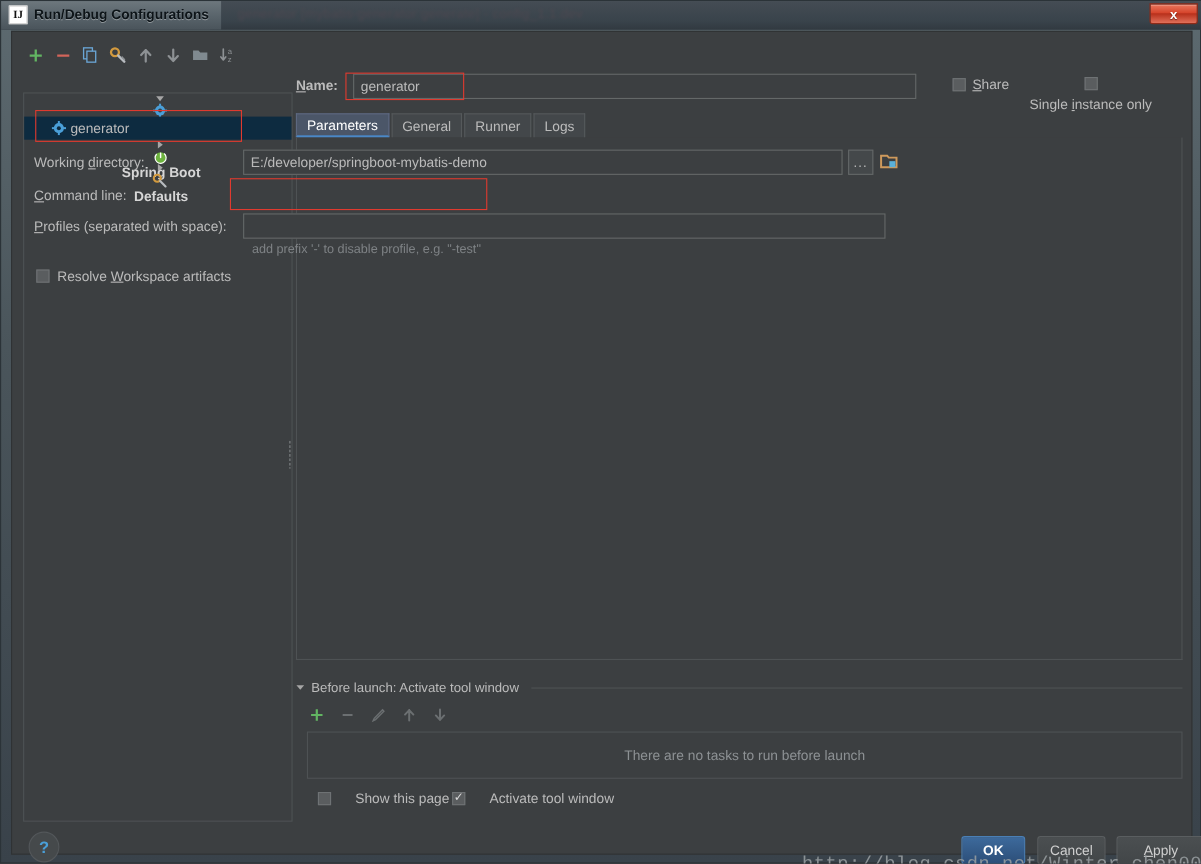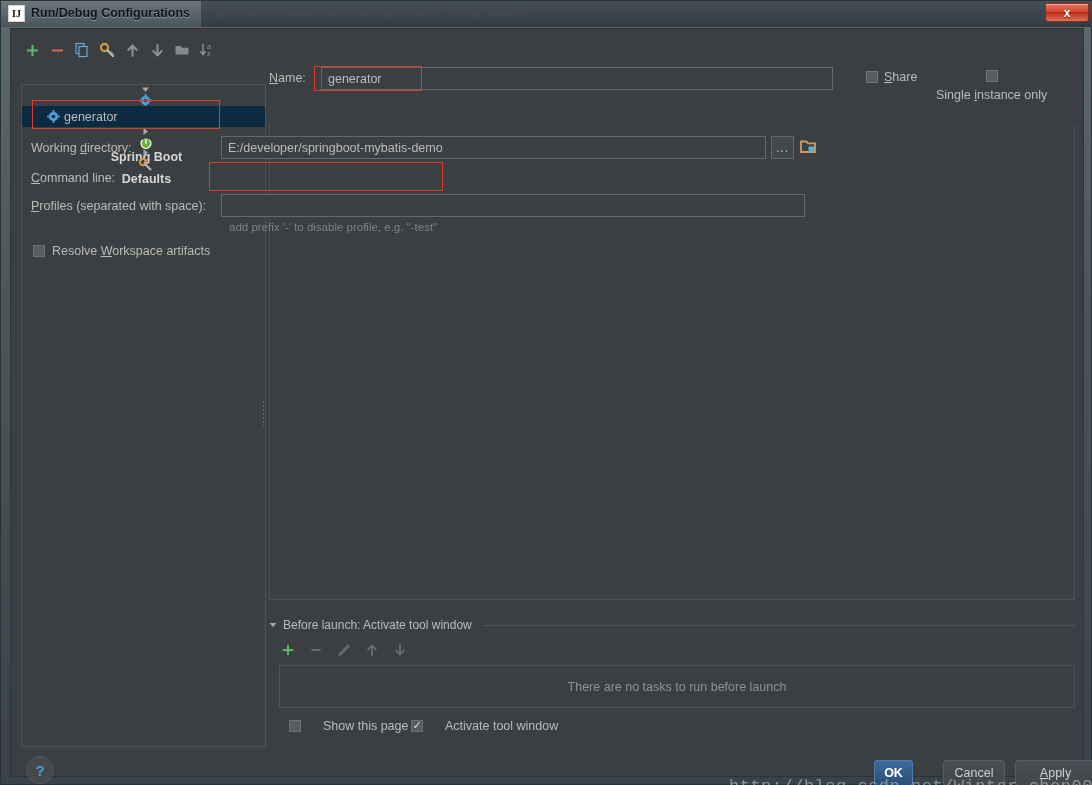--- a/index.html
+++ b/index.html
@@ -141,21 +141,21 @@
   #splitter .grip {
     position: absolute; left: 2px; top: 316px;
     width: 3px; height: 26px;
     background-image: radial-gradient(#6a6e70 40%, transparent 41%);
     background-size: 3px 4px;
   }
 
   
   #name-label {
     position: absolute; left: 258px; top: 42px;
-    font-size: 12.5px; color: #bbbbbb;
+    font-size: 12.5px; color: #bbbbbb; font-weight: bold;
   }
   #name-label u { text-decoration: underline; }
   #name-field {
     position: absolute; left: 310px; top: 38px;
     width: 512px; height: 23px;
     background: #3c3f41;
     border: 1px solid #646868;
     display: flex; align-items: center;
     padding: 0 6px;
     font-size: 12.5px; color: #bbbbbb;
@@ -335,21 +335,21 @@
     position: absolute; top: 731px;
     height: 26px;
     display: flex; align-items: center; justify-content: center;
     font-size: 12.5px; color: #cfcfcf;
     background: linear-gradient(to bottom, #4b4f51, #424648);
     border: 1px solid #5a5e60;
     border-radius: 3px;
     cursor: pointer;
   }
   #ok-btn {
-    left: 863px; width: 39px;
+    left: 863px; width: 58px;
     background: linear-gradient(to bottom, #3d6a9c, #2c4e78);
     border: 1px solid #4a7fb5;
     color: #ffffff; font-weight: bold;
   }
   #cancel-btn { left: 932px; width: 62px; }
   #apply-btn { left: 1004px; width: 81px; }
   .dlg-btn u { text-decoration: underline; }
 
   
   #watermark {
@@ -517,20 +517,34 @@
 
     <div id="share-cb">
       <span class="cbox"></span>
       <span><u>S</u>hare</span>
     </div>
     <div id="single-cb">
       <span class="cbox"></span>
       <span>Single <u>i</u>nstance only</span>
     </div>
 
+    <div id="tabs">
+      <div class="tab active">
+          <span>Parameters</span>
+        </div>
+      <div class="tab">
+          <span>General</span>
+        </div>
+      <div class="tab">
+          <span>Runner</span>
+        </div>
+      <div class="tab">
+          <span>Logs</span>
+        </div>
+    </div>
 
     <div id="content-panel"></div>
 
     <div class="field-label" id="wd-label">Working <u>d</u>irectory:</div>
     <div class="text-field" id="wd-field">
       <span>E:/developer/springboot-mybatis-demo</span>
     </div>
     <div id="wd-browse">
       <span>...</span>
     </div>

